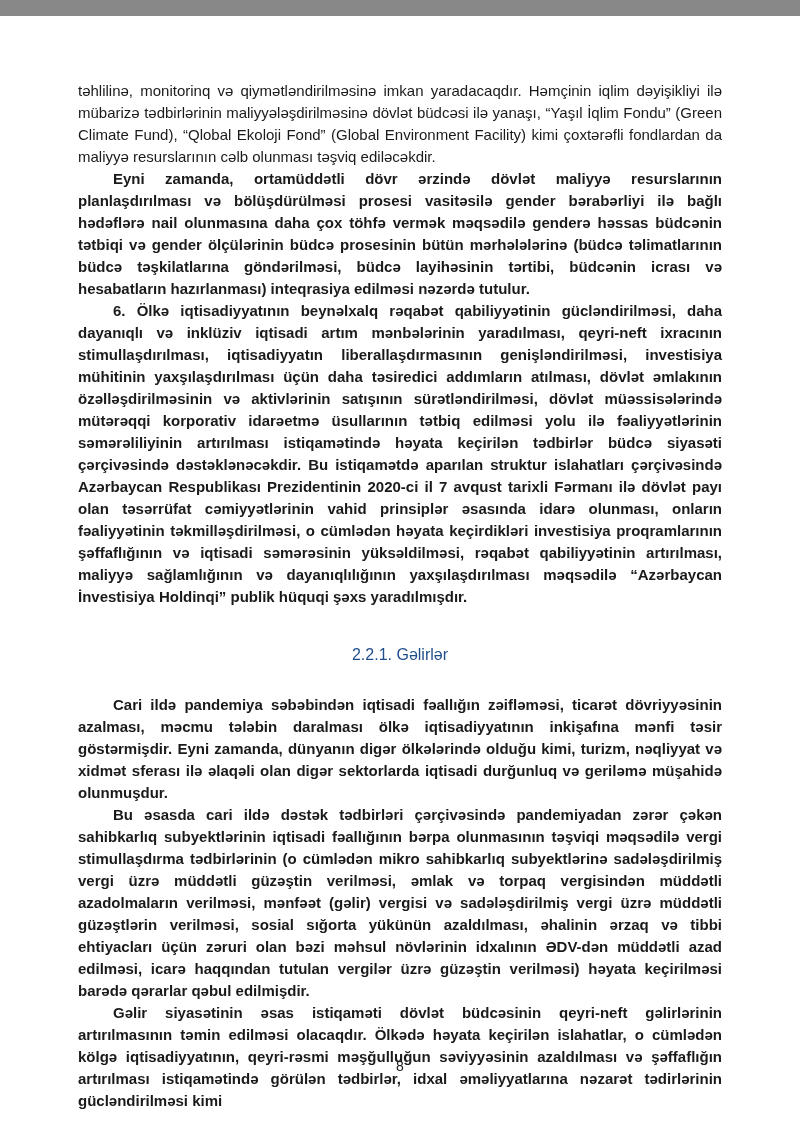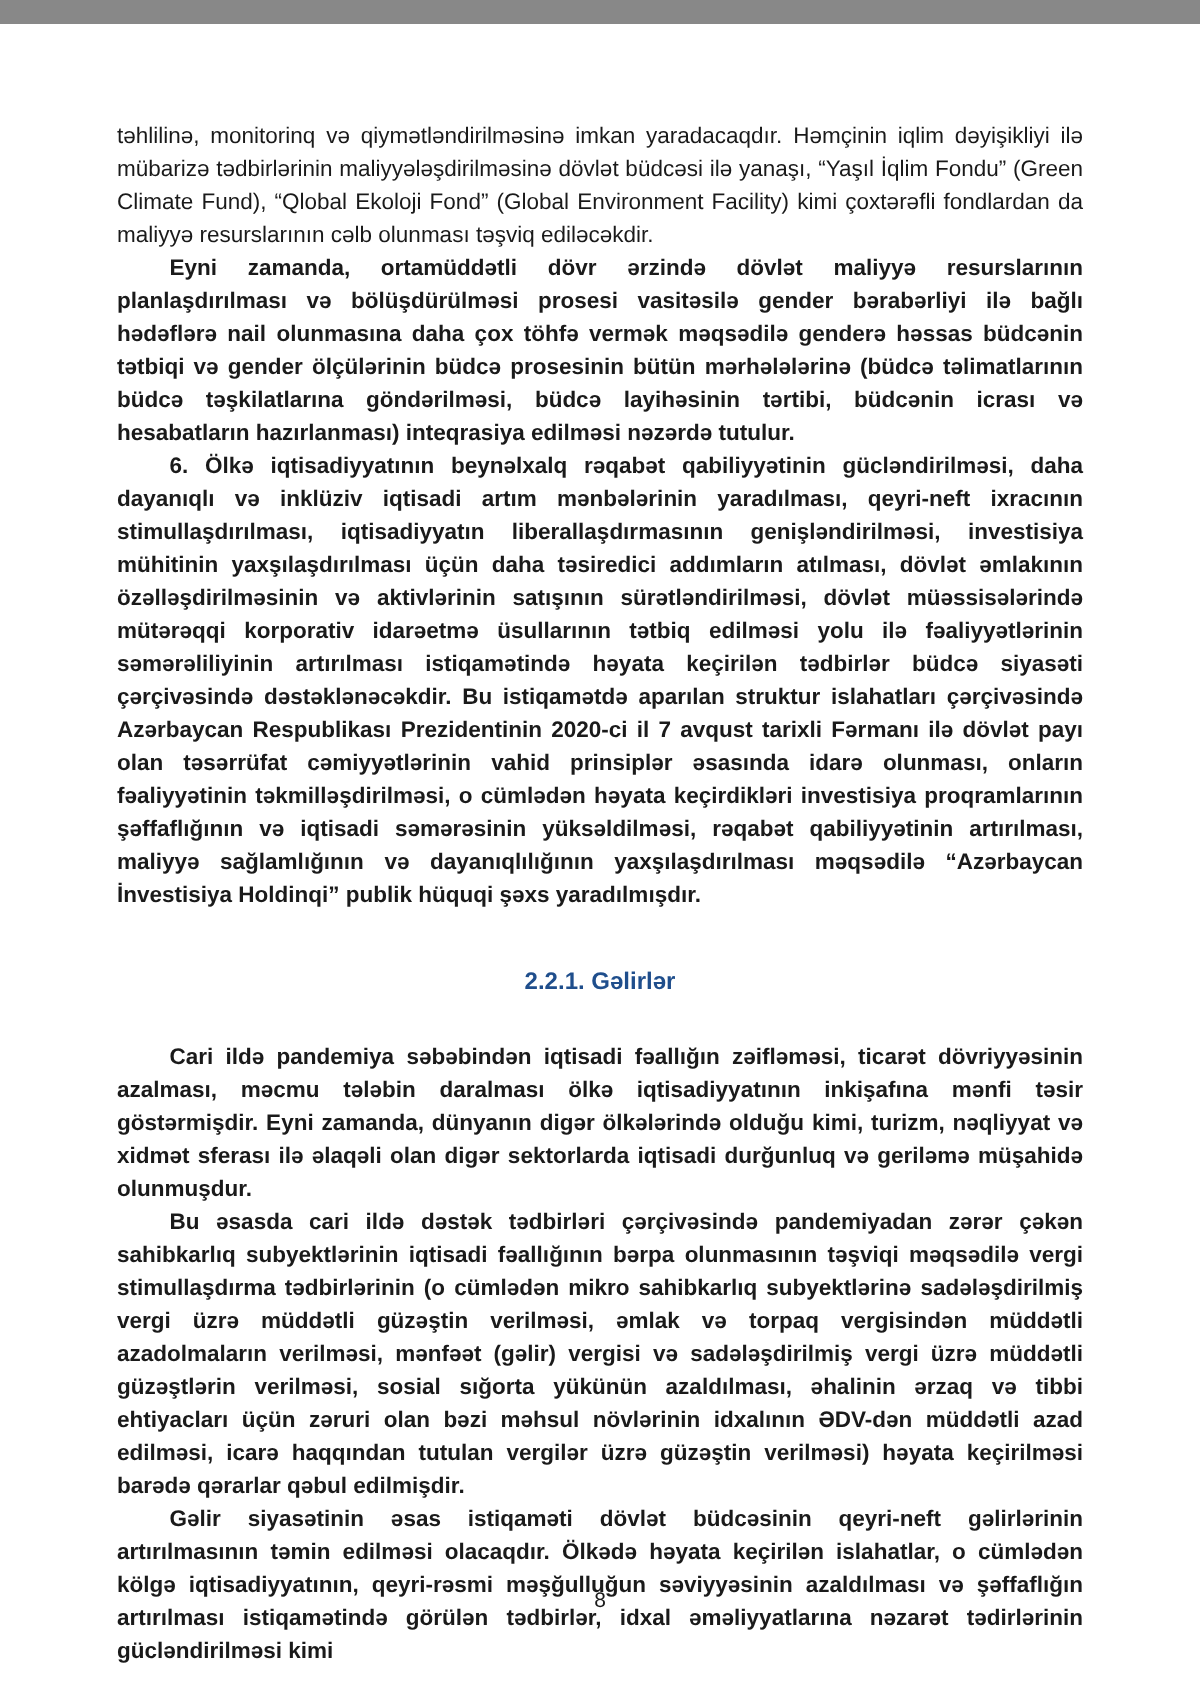--- a/index.html
+++ b/index.html
@@ -35,21 +35,21 @@
     color:var(--body-color);
   }
   p.para.indent{
     text-indent:35px;
     font-weight:bold;
   }
   h2.heading{
     margin:36px 0 28px 0;
     font-size:16px;
     line-height:22px;
-    font-weight:bold;
+    font-weight:normal;
     text-align:center;
     color:var(--heading-color);
   }
   .footer{
     position:absolute;
     left:0;
     right:0;
     top:1040px;
     text-align:center;
     font-size:14px;

